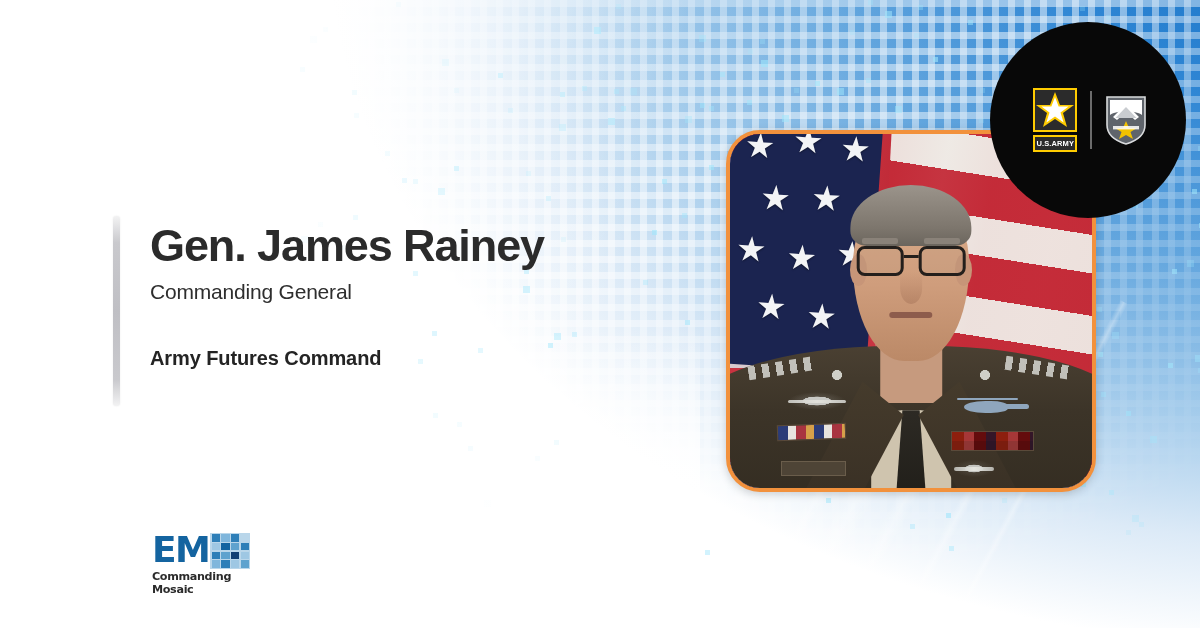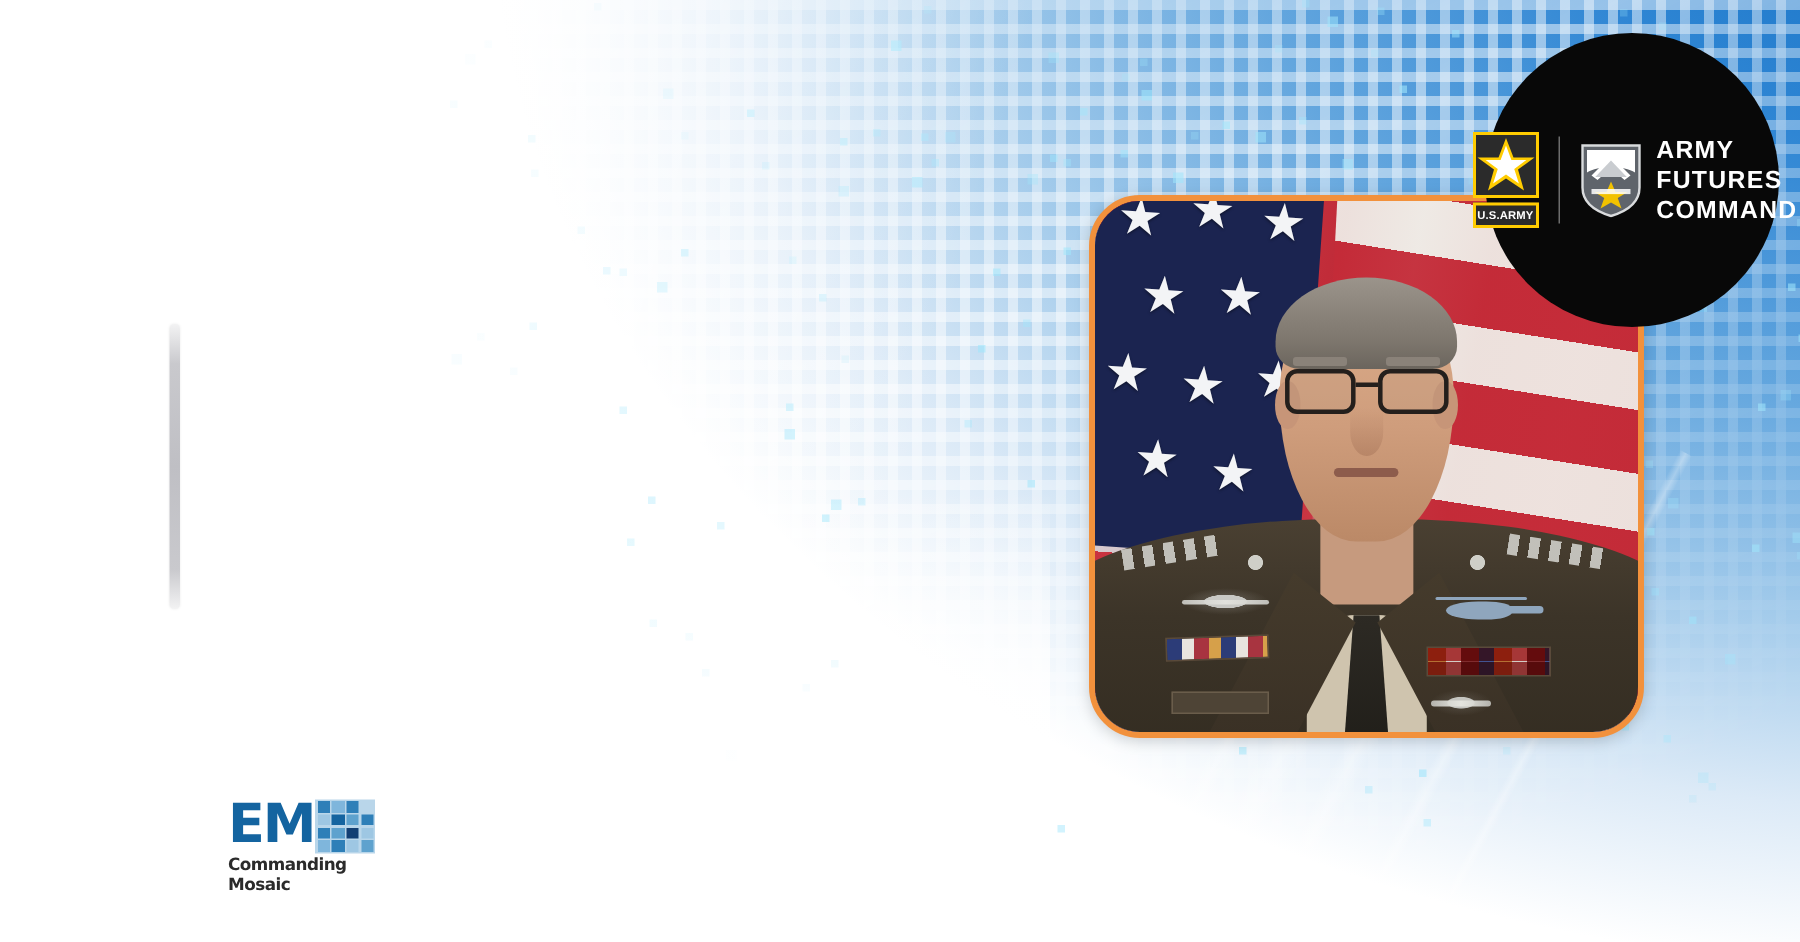--- a/index.html
+++ b/index.html
@@ -553,20 +553,25 @@
       <i style="left: 979px; top: 118px; width: 5px; height: 5px; opacity: 0.28;"></i>
       <i style="left: 621px; top: 106px; width: 5px; height: 5px; opacity: 0.5;"></i>
       <i style="left: 743px; top: 264px; width: 5px; height: 5px; opacity: 0.69;"></i>
       <i style="left: 1098px; top: 119px; width: 5px; height: 5px; opacity: 0.31;"></i>
     </div>
   <div class="bg-base2"></div>
   <div class="whitefade"></div>
   <div class="whitefade-bottom"></div>
 
   <div class="accent-bar"></div>
+  <div class="textblock">
+    <div class="person-name">Gen. James Rainey</div>
+    <div class="person-title">Commanding General</div>
+    <div class="org-name">Army Futures Command</div>
+  </div>
 
   <div class="portrait-frame">
     <div class="portrait" aria-label="Portrait of Gen. James Rainey in Army dress uniform in front of the United States flag">
       <div class="flag-red"></div>
       <div class="flag-stripes"></div>
       <div class="flag-stripes2"></div>
       <div class="flag-canton">
         <span class="star" style="left:14%;  top:7%;">★</span>
         <span class="star" style="left:44%;  top:4%;">★</span>
         <span class="star" style="left:74%;  top:6%;">★</span>
@@ -629,25 +634,20 @@
       <div class="afc-shield">
         <svg width="42" height="50" viewBox="0 0 42 50" aria-hidden="true">
           <path d="M2 2 H40 V30 C40 41 31 46 21 49 C11 46 2 41 2 30 Z" fill="#5f646b" stroke="#d9dbdd" stroke-width="1.6"></path>
           <path d="M5 5 H37 V20 C30 15 12 15 5 20 Z" fill="#ffffff"></path>
           <path d="M21 9 L34 22 L30 25 L21 17 L12 25 L8 22 Z" fill="#ffffff"></path>
           <path d="M21 12 L31.5 23 L10.5 23 Z" fill="#c9ccd0"></path>
           <polygon points="21,26 24,33 32,33 25.5,37 28,44 21,40 14,44 16.5,37 10,33 18,33" fill="#f2c200"></polygon>
           <rect x="8" y="31" width="26" height="3.4" fill="#ffffff" opacity="0.85"></rect>
         </svg>
       </div>
-      <div class="afc-words">
-        <div>ARMY</div>
-        <div>FUTURES</div>
-        <div>COMMAND</div>
-      </div>
     </div>
   </div>
 
   <div class="em-logo">
     <div class="em-top">
       <div class="em-letters">EM</div>
       <div class="em-mosaic" id="em-mosaic">
           <span style="background: rgb(46, 127, 184);"></span>
           <span style="background: rgb(127, 182, 220);"></span>
           <span style="background: rgb(46, 127, 184);"></span>

